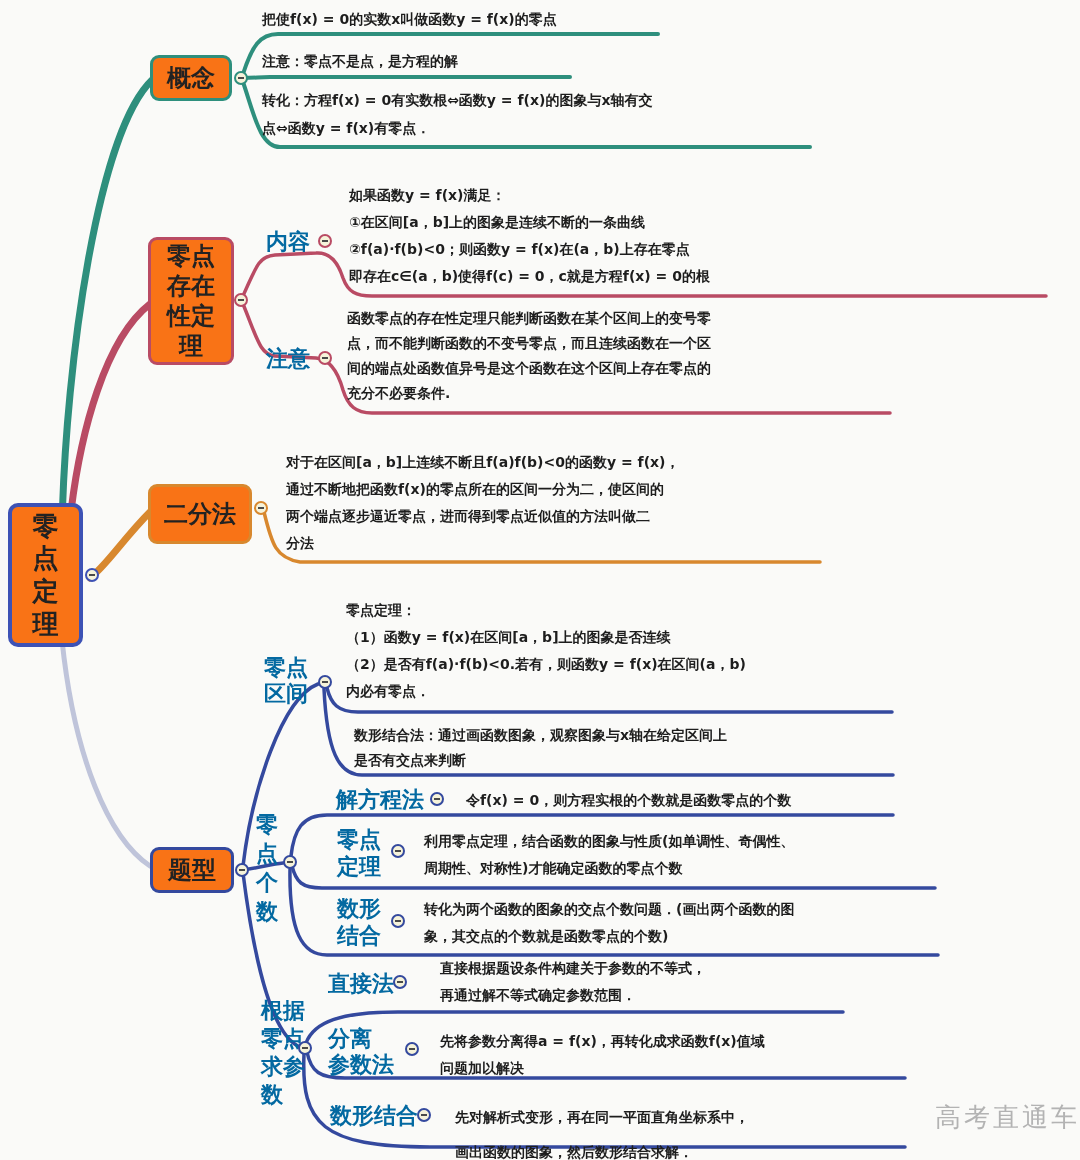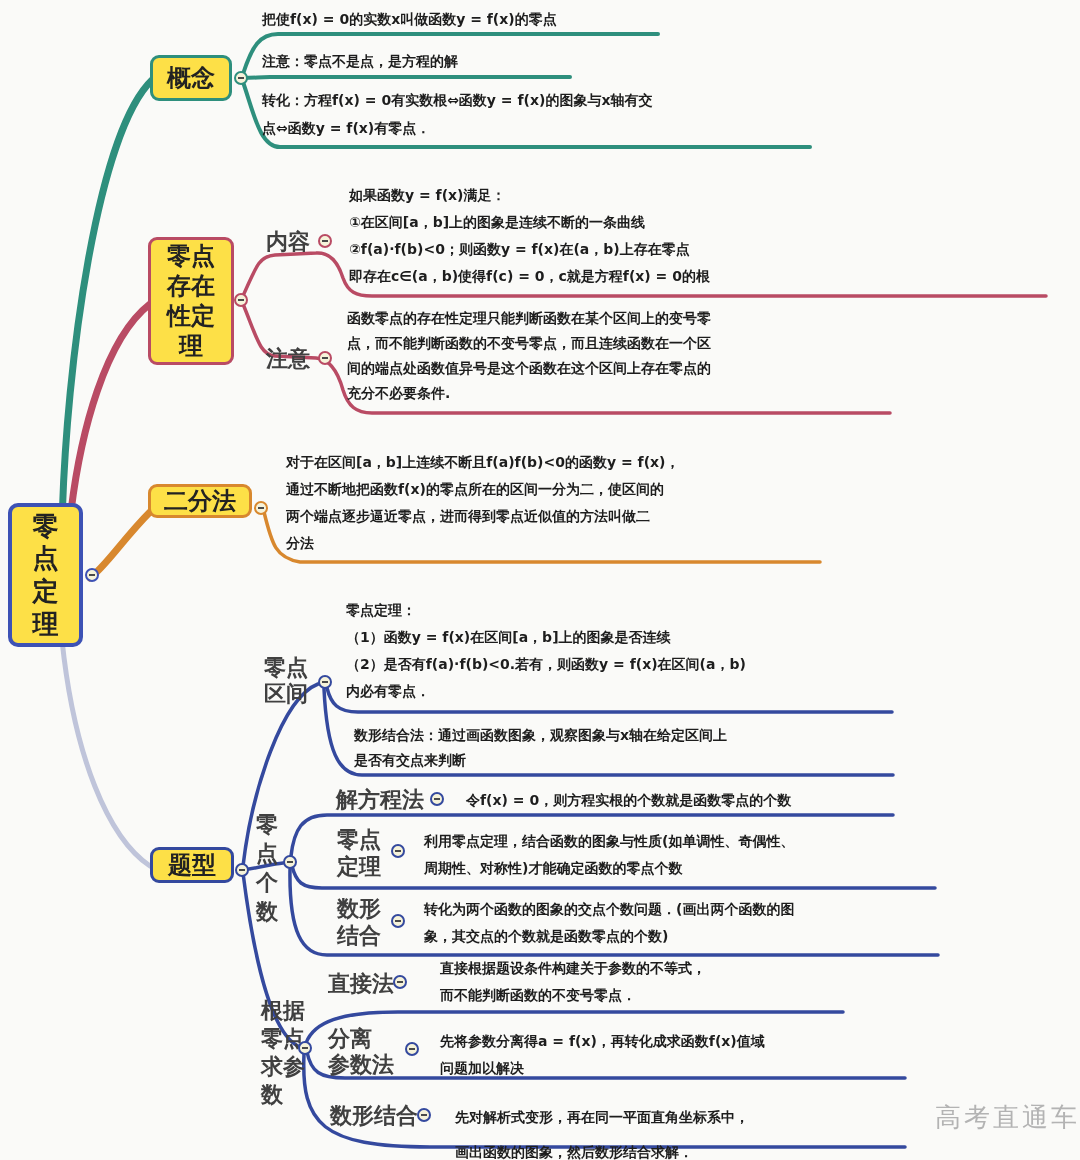--- a/index.html
+++ b/index.html
@@ -9,31 +9,31 @@
   }
   #stage{
     position:relative;
     width:1080px;height:1160px;
     background:#fafaf8;
     overflow:hidden;
   }
   #lines{position:absolute;left:0;top:0;width:1080px;height:1160px;}
   .box{
     position:absolute;
-    background:#fde047;
+    background:#f97316;
     display:flex;align-items:center;justify-content:center;
     text-align:center;
     font-weight:bold;color:#222;
     border-radius:9px;
     box-sizing:border-box;
     word-break:break-all;line-height:1.26;
   }
   .lbl{
     position:absolute;
-    font-weight:bold;color:#404040;
+    font-weight:bold;color:#0369a1;
     font-size:22px;line-height:26px;
     white-space:pre-line;word-break:break-all;
   }
   .txt{
     position:absolute;
     font-weight:bold;color:#1d1d1d;
     font-size:14px;line-height:26px;
     white-space:pre-line;
   }
   .minus{
@@ -89,23 +89,23 @@
       <path d="M 304 1054 C 301 1124 322 1147 430 1147 L 905 1147" stroke="#34499e" stroke-width="3.5"></path>
     </g>
   </svg>
 
   <div class="box" style="left:8px;top:503px;width:75px;height:144px;border:4px solid #3d52b5;border-radius:10px;font-size:26px;padding:8px 20px;">零点定理</div>
 
   <div class="box" style="left:150px;top:55px;width:82px;height:46px;border:3px solid #2e8f7d;font-size:24px;">概念</div>
 
   <div class="box" style="left:148px;top:237px;width:86px;height:128px;border:3px solid #b94b64;font-size:24px;padding:0 14px;">零点存在性定理</div>
 
-  <div class="box" style="left:148px;top:484px;width:104px;height:34px;border:3px solid #d8882e;font-size:24px;">二分法</div>
+  <div class="box" style="left:148px;top:484px;width:104px;height:60px;border:3px solid #d8882e;font-size:24px;">二分法</div>
 
-  <div class="box" style="left:150px;top:847px;width:84px;height:36px;border:3px solid #34499e;font-size:24px;">题型</div>
+  <div class="box" style="left:150px;top:847px;width:84px;height:46px;border:3px solid #34499e;font-size:24px;">题型</div>
 
   <div class="txt" style="left:262px;top:6px;">把使f(x) = 0的实数x叫做函数y = f(x)的零点</div>
   <div class="txt" style="left:262px;top:48px;text-align:right;">注意：零点不是点，是方程的解</div>
   <div class="txt" style="left:262px;top:86px;line-height:28px;">转化：方程f(x) = 0有实数根⇔函数y = f(x)的图象与x轴有交
 点⇔函数y = f(x)有零点．</div>
 
   <div class="lbl" style="left:266px;top:229px;">内容</div>
   <div class="txt" style="left:349px;top:182px;line-height:27px;">如果函数y = f(x)满足：
 ①在区间[a，b]上的图象是连续不断的一条曲线
 ②f(a)·f(b)&lt;0；则函数y = f(x)在(a，b)上存在零点
@@ -137,21 +137,21 @@
   <div class="txt" style="left:424px;top:828px;line-height:27px;">利用零点定理，结合函数的图象与性质(如单调性、奇偶性、
 周期性、对称性)才能确定函数的零点个数</div>
   <div class="lbl" style="left:337px;top:895px;width:48px;line-height:27px;">数形
 结合</div>
   <div class="txt" style="left:424px;top:896px;line-height:27px;">转化为两个函数的图象的交点个数问题．(画出两个函数的图
 象，其交点的个数就是函数零点的个数)</div>
 
   <div class="lbl" style="left:261px;top:997px;width:48px;line-height:28px;">根据零点求参数</div>
   <div class="lbl" style="left:328px;top:971px;">直接法</div>
   <div class="txt" style="left:440px;top:955px;line-height:27px;">直接根据题设条件构建关于参数的不等式，
-而不能判断函数的不变号零点．</div>
+再通过解不等式确定参数范围．</div>
   <div class="lbl" style="left:328px;top:1026px;">分离
 参数法</div>
   <div class="txt" style="left:440px;top:1028px;line-height:27px;">先将参数分离得a = f(x)，再转化成求函数f(x)值域
 问题加以解决</div>
   <div class="lbl" style="left:330px;top:1103px;">数形结合</div>
   <div class="txt" style="left:455px;top:1100px;line-height:35px;">先对解析式变形，再在同一平面直角坐标系中，
 画出函数的图象，然后数形结合求解．</div>
 
   <div class="minus" style="left:85px;top:568px;border-color:#3d52b5;"></div>
   <div class="minus" style="left:234px;top:71px;border-color:#2e8f7d;"></div>

